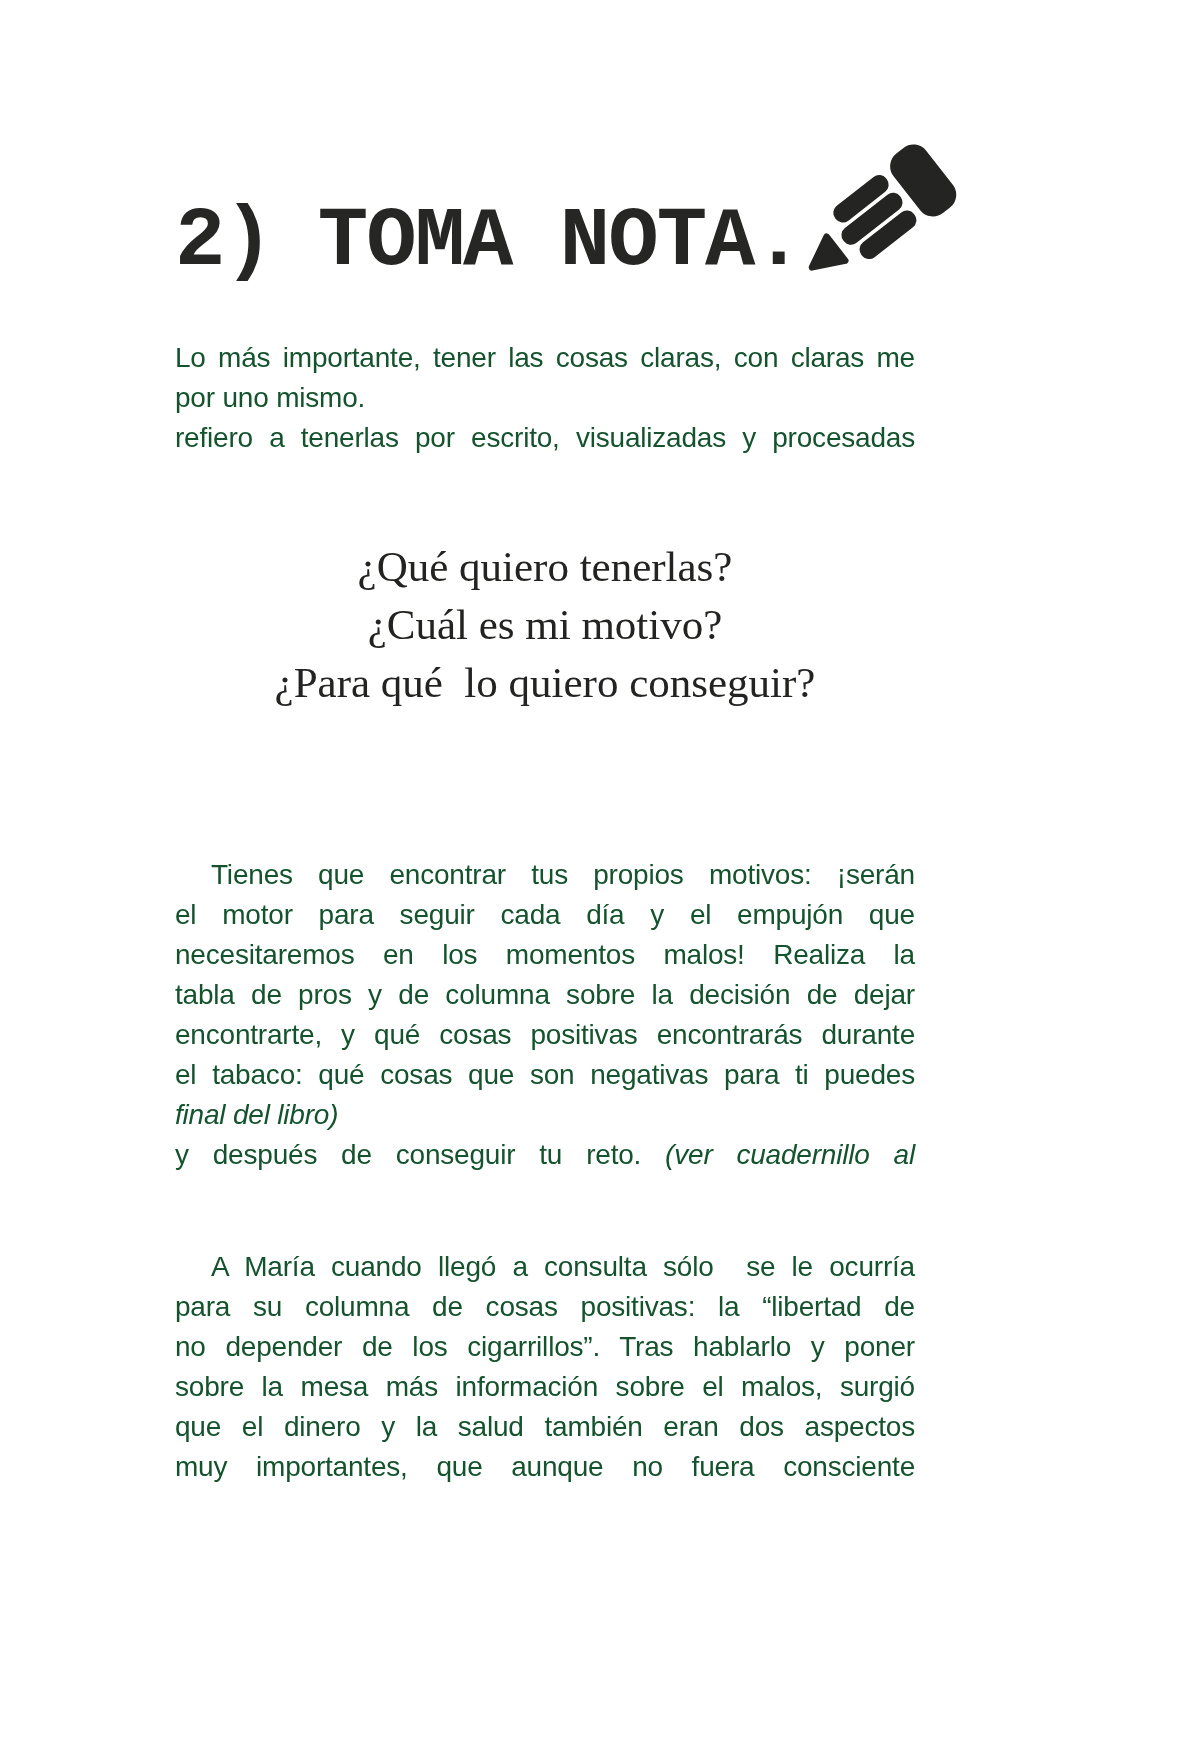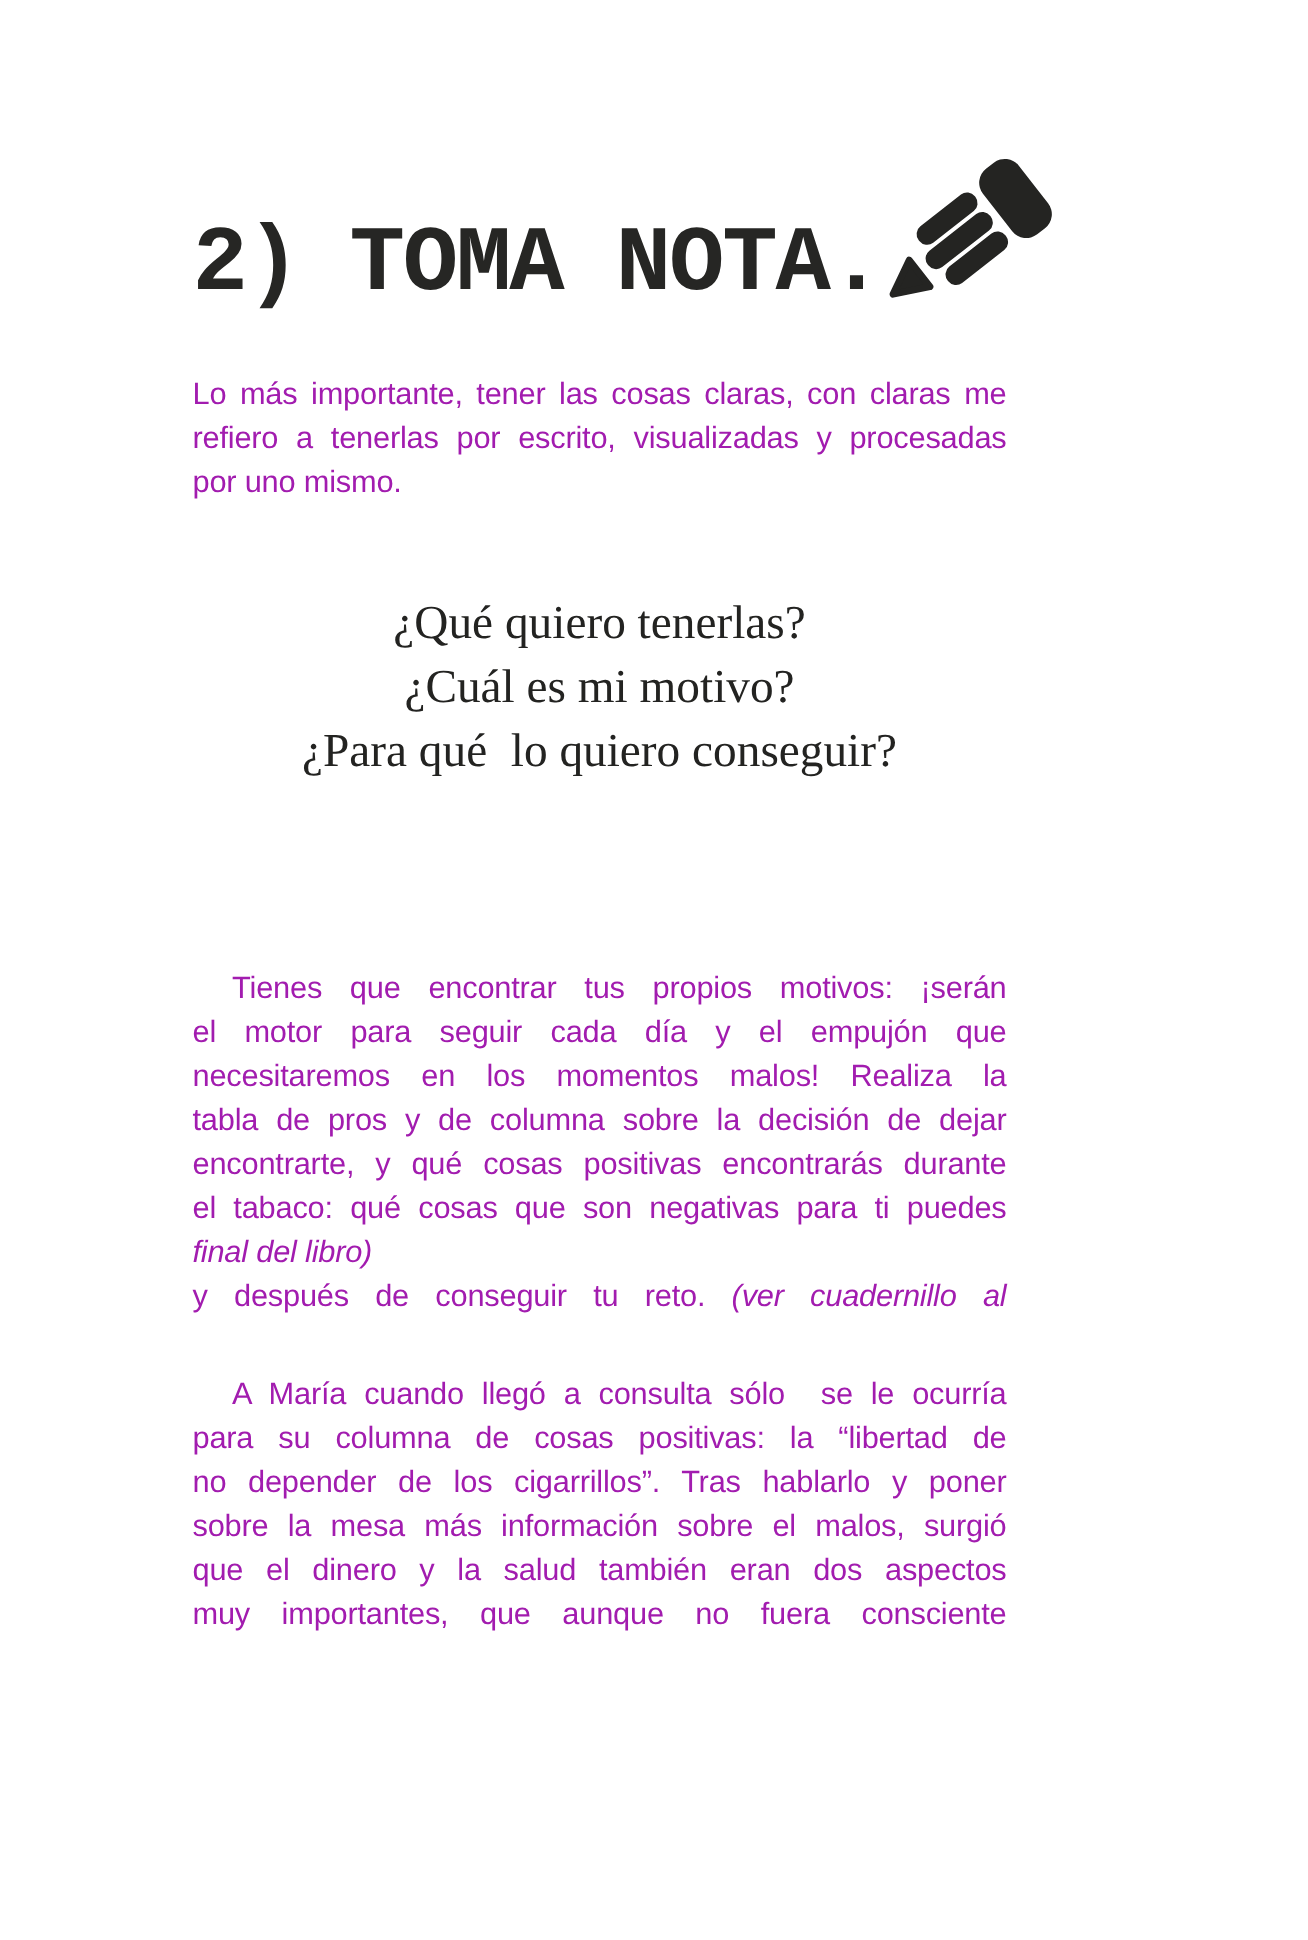--- a/index.html
+++ b/index.html
@@ -33,21 +33,21 @@
     top: 132px;
   }
   
   .block { position: absolute; left: 175px; width: 740px; }
   .body-text .line {
     font-size: 28px;
     line-height: 40px;
     letter-spacing: -0.2px;
     text-align: justify;
     text-align-last: justify;
-    color: #a21caf;
+    color: #14532d;
   }
   .body-text .line.last { text-align-last: left; }
   .body-text .line.indent { text-indent: 36px; }
   .body-text em { font-style: italic; }
   .questions .line {
     font-family: "Liberation Serif", serif;
     font-size: 43px;
     line-height: 58px;
     letter-spacing: 0;
     text-align: center;
@@ -70,31 +70,31 @@
       <path d="M18,100 L52,83 L52,117 Z" stroke="#242422" stroke-width="7" stroke-linejoin="round"></path>
       <rect x="72" y="63" width="72" height="21" rx="10"></rect>
       <rect x="64" y="88" width="80" height="21" rx="10"></rect>
       <rect x="70" y="113" width="74" height="21" rx="10"></rect>
       <rect x="152" y="58" width="46" height="84" rx="18"></rect>
     </g>
   </svg>
 
   <section class="block body-text" style="top:338px">
       <div class="line">Lo más importante, tener las cosas claras, con claras me</div>
+      <div class="line last">por uno mismo.</div>
       <div class="line">refiero a tenerlas por escrito, visualizadas y procesadas</div>
-      <div class="line last">por uno mismo.</div>
     </section>
 
   <section class="block questions" style="top:538px">
       <div class="line">¿Qué quiero tenerlas?</div>
       <div class="line">¿Cuál es mi motivo?</div>
       <div class="line last">¿Para qué&nbsp; lo quiero conseguir?</div>
     </section>
 
-  <section class="block body-text" style="top:878px">
+  <section class="block body-text" style="top:855px">
       <div class="line indent">Tienes que encontrar tus propios motivos: ¡serán</div>
       <div class="line">el motor para seguir cada día y el empujón que</div>
       <div class="line">necesitaremos en los momentos malos! Realiza la</div>
       <div class="line">tabla de pros y de columna sobre la decisión de dejar</div>
       <div class="line">encontrarte, y qué cosas positivas encontrarás durante</div>
       <div class="line">el tabaco: qué cosas que son negativas para ti puedes</div>
       <div class="line last"><em>final del libro)</em></div>
       <div class="line">y después de conseguir tu reto. <em>(ver cuadernillo al</em></div>
     </section>
 

